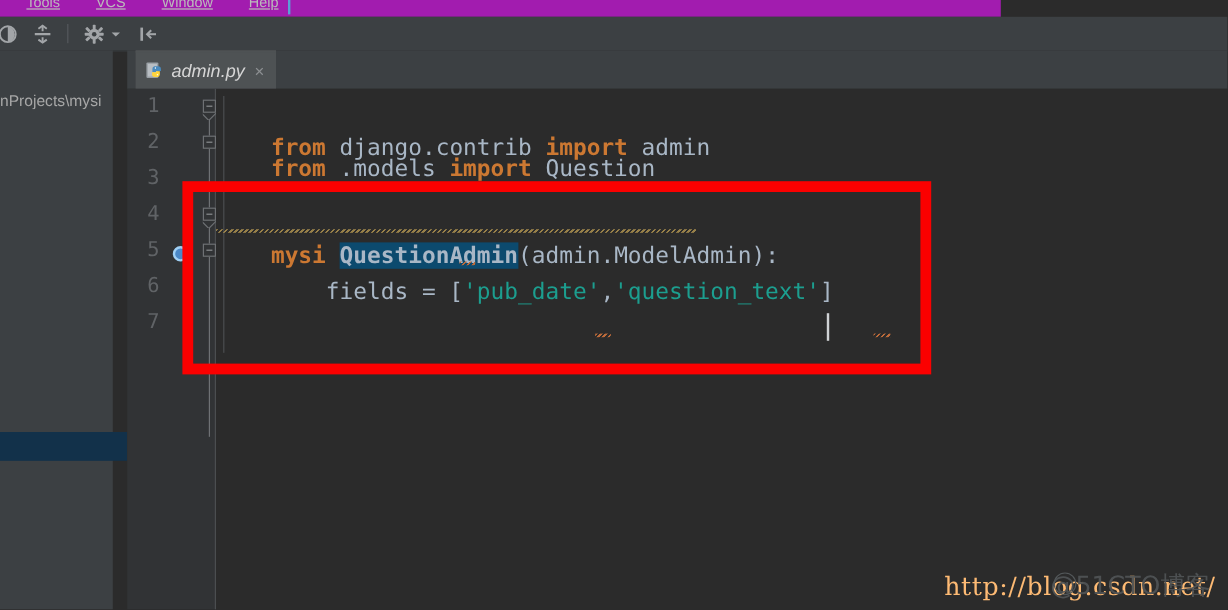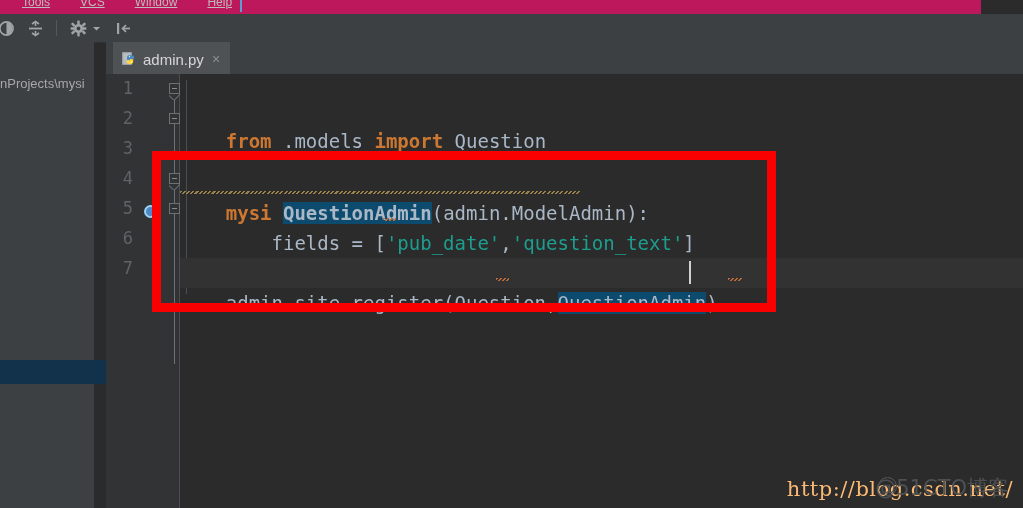--- a/index.html
+++ b/index.html
@@ -9,22 +9,22 @@
   body {
     width: 1023px; height: 508px;
     overflow: hidden;
     font-family: "DejaVu Sans", sans-serif;
     position: relative;
   }
 
   
   .menubar {
     position: absolute; left: 0; top: 0;
-    width: 981px; height: 14px;
-    background: #be185d;
+    width: 834px; height: 14px;
+    background: #a21caf;
     overflow: hidden;
     text-align: center;
   }
   .menubar-inner {
     position: absolute; left: 0; top: -9px;
     display: flex; align-items: center;
     height: 22px;
     padding-left: 22px;
     gap: 30px;
   }
@@ -96,20 +96,21 @@
   }
   .tab {
     position: absolute; left: 7px; top: 0px;
     height: 32px;
     display: flex; align-items: center;
     gap: 6px;
     padding: 0 10px 0 8px;
     background: #4e5254;
     border-top: 2px solid #4e5254;
     box-sizing: border-box;
+    font-style: italic;
   }
   .tab-label {
     color: #d6d6d6;
     font-size: 15px;
     font-family: "Liberation Sans", sans-serif;
     white-space: nowrap;
   }
   .tab-close {
     color: #8d9093;
     font-size: 14px;
@@ -385,42 +386,42 @@
   <div class="fold-line" style="top:116px; height:14px;"></div>
   <div class="fold" style="top:129px;"></div>
   <div class="fold-line" style="top:140px; height:150px;"></div>
 
   <div class="bp-icon" style="top:131px;"></div>
 </div>
 
 <div class="editor">
   <div class="indent-guide"></div>
 
+  <div class="code-line" style="top:4px;">
+    <span class="kw">from</span><span class="ident"> django.contrib </span><span class="kw">import</span><span class="ident"> admin</span>
+  </div>
 
   <div class="code-line" style="top:22px;">
     <span class="kw">from</span><span class="ident"> .models </span><span class="kw">import</span><span class="ident"> Question</span>
   </div>
 
   <div class="code-line" style="top:64px;"></div>
 
   <div class="code-line" style="top:94px;">
     <span class="kw">mysi</span><span class="ident"> </span><span class="cls hl-caret">QuestionAdmin</span><span class="ident">(admin.ModelAdmin):</span>
   </div>
   <div class="wave-under" style="left:0px; top:117px; width:400px;"></div>
 
   <div class="code-line" style="top:124px;">
     <span class="ident">    fields = [</span><span class="strq">'pub_date'</span><span class="ident">,</span><span class="strq">'question_text'</span><span class="ident">]</span>
   </div>
   <div class="wave-red" style="left:203px; top:144px; width:13px;"></div>
 
   <div class="code-line" style="top:154px;"></div>
 
-  <div class="code-line current-line" style="top:184px;">
-    <span class="ident">admin.site.register(Question</span><span class="ident">,</span><span class="ident hl-caret">QuestionAdmin</span><span class="ident">)</span>
-  </div>
   <div class="wave-red" style="left:316px; top:204px; width:13px;"></div>
   <div class="wave-red" style="left:548px; top:204px; width:14px;"></div>
   <div class="caret" style="left:509px; top:187px;"></div>
 </div>
 
 <div class="annot-box"></div>
 
 <div class="watermark">http://blog.csdn.net/</div>
 <div class="watermark-overlay">@51CTO博客</div>
 <div class="watermark-ring"></div>

